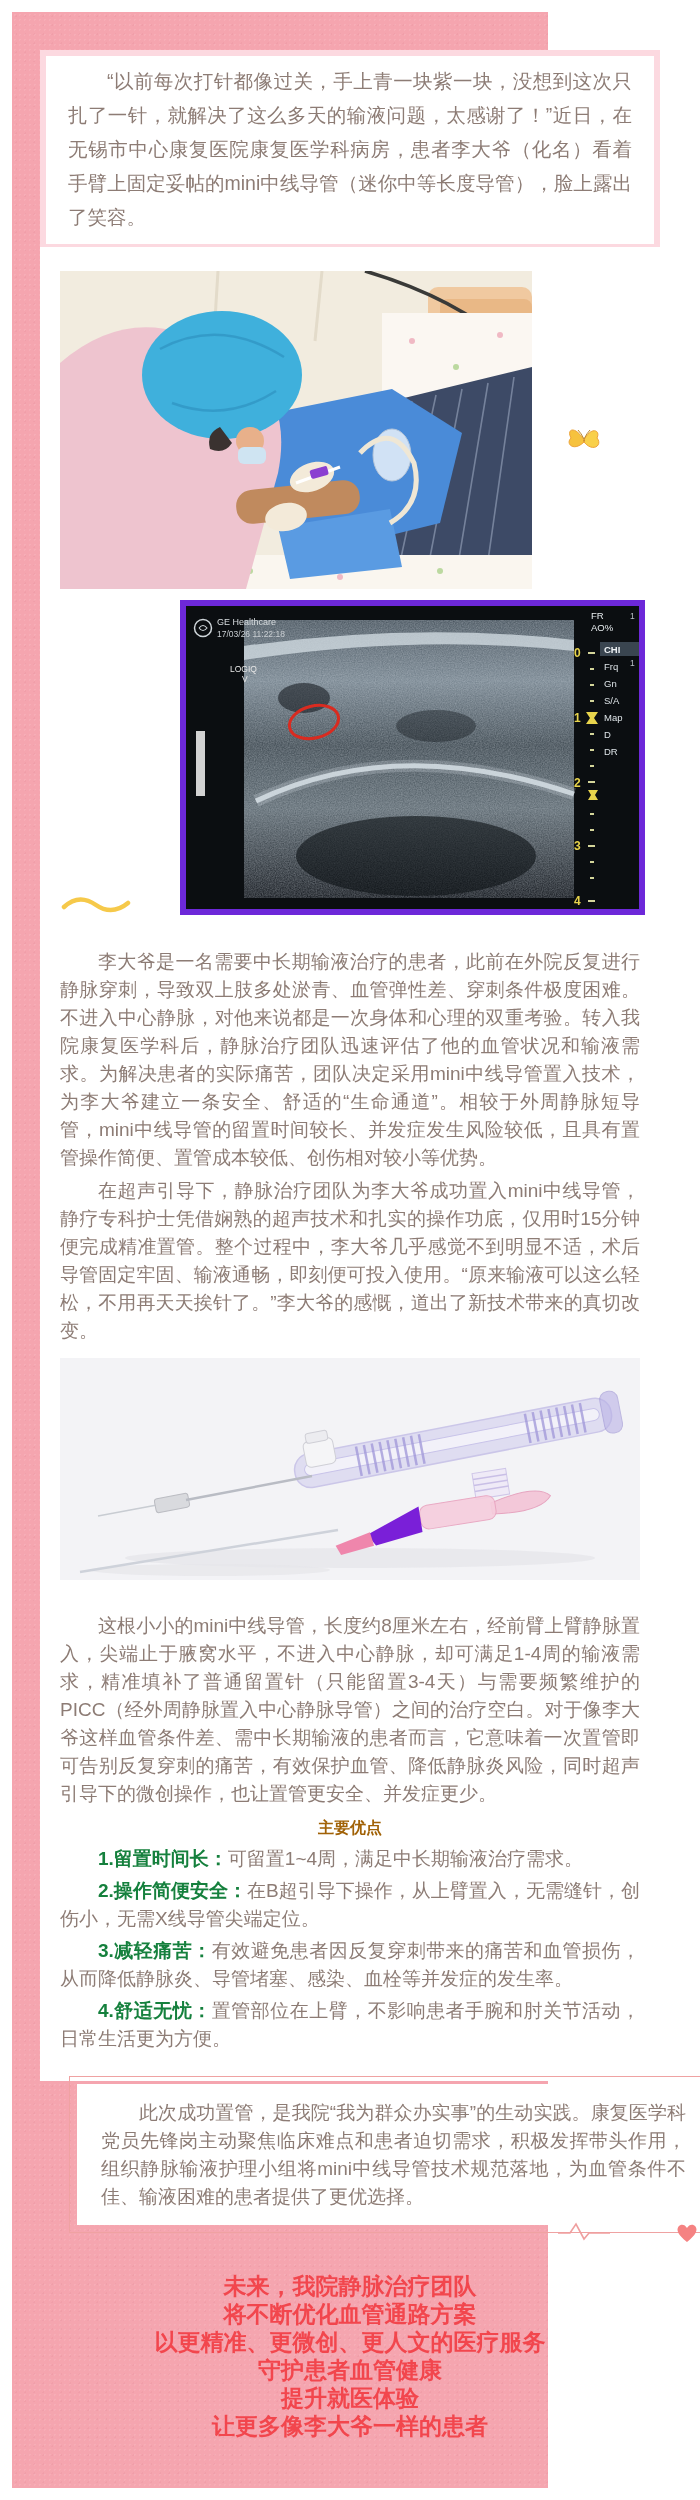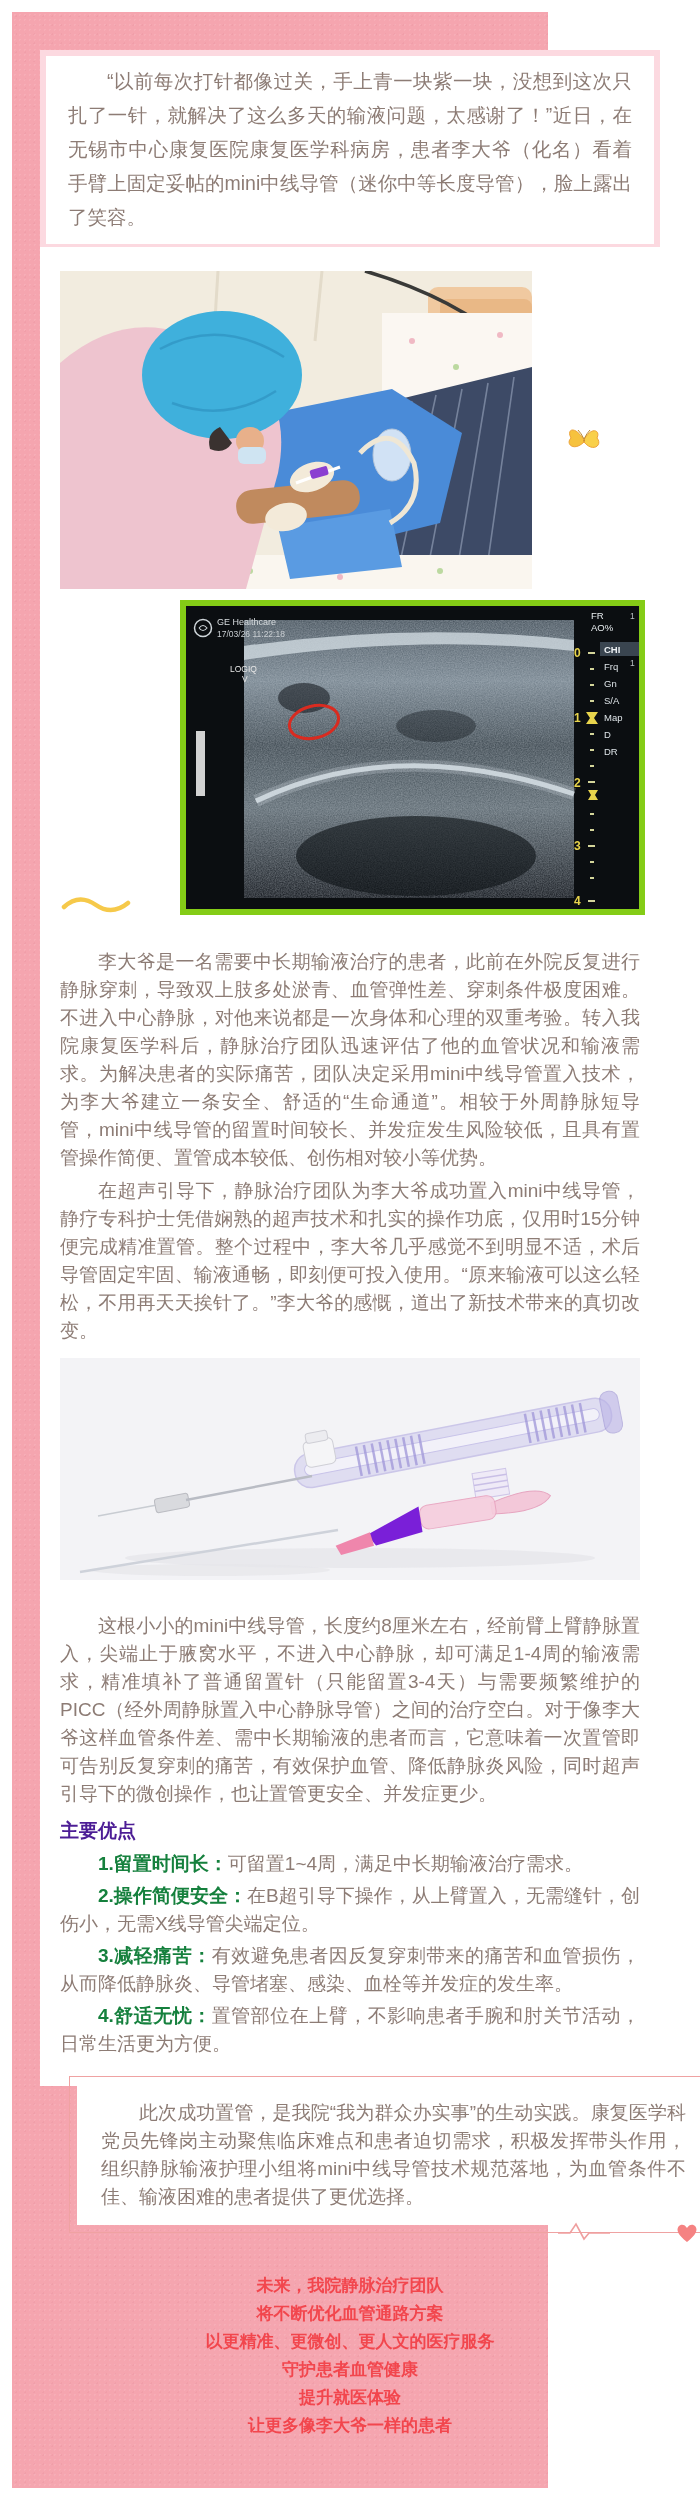--- a/index.html
+++ b/index.html
@@ -13,33 +13,33 @@
   .card-intro{left:28px;top:38px;width:620px;border:6px solid #fcd9e0;padding:8px 22px 10px;}
   .card-main{left:28px;top:235px;width:620px;padding:24px 20px 24px;}
   .card-practice{left:21px;top:2072px;width:633px;padding:15px 24px 14px;
                  outline:1px solid #efa2a2;outline-offset:7px;margin-left:44px;}
   .txt{margin:0;color:#8d7c75;font-size:19px;line-height:28px;text-align:justify;text-indent:2em;}
   .card-intro .txt{font-size:19.5px;line-height:34px;}
   .photo-row{position:relative;width:580px;height:318px;}
   .nurse-photo{position:absolute;left:0;top:0;width:472px;height:318px;overflow:hidden;}
   .butterfly{position:absolute;left:505px;top:152px;width:38px;height:34px;}
   .us-wrap{position:relative;margin:11px 0 0 120px;width:465px;height:315px;}
-  .us-frame{width:453px;height:303px;border:6px solid #84cc16;background:#22c55e;text-decoration:underline;}
+  .us-frame{width:453px;height:303px;border:6px solid #6d28d9;background:#22c55e;text-decoration:underline;}
   .wave{position:absolute;left:-120px;bottom:-4px;width:72px;height:28px;}
   .p1{margin-top:33px;}
   .p2{margin-top:5px;}
   .device-photo{margin-top:13px;width:580px;height:222px;background:#f3f3f6;}
   .p3{margin-top:32px;}
-  .adv-title{margin:10px 0 6px;color:#4c1d95;font-size:19px;font-weight:bold;}
+  .adv-title{margin:10px 0 6px;text-align:center;color:#a16207;font-size:16px;font-weight:bold;}
   .adv{margin:0 0 4px;}
   .adv-label{color:#15803d;font-weight:bold;}
   .ekg-spike{position:absolute;left:76%;bottom:-19px;width:52px;height:22px;}
   .ekg-heart{position:absolute;right:12px;bottom:-18px;width:22px;height:20px;}
   .slogan{position:absolute;left:0;top:2260px;width:676px;text-align:center;
-          color:#f2464d;font-weight:bold;font-size:17px;line-height:28px;}
+          color:#f2464d;font-weight:bold;font-size:23px;line-height:28px;}
   svg text{font-family:"Liberation Sans","DejaVu Sans",sans-serif;}
 </style>
 </head>
 <body>
 
 <div class="panel">
 
   <section class="card card-intro">
     <p class="txt">“以前每次打针都像过关，手上青一块紫一块，没想到这次只扎了一针，就解决了这么多天的输液问题，太感谢了！”近日，在无锡市中心康复医院康复医学科病房，患者李大爷（化名）看着手臂上固定妥帖的mini中线导管（迷你中等长度导管），脸上露出了笑容。</p>
   </section>

